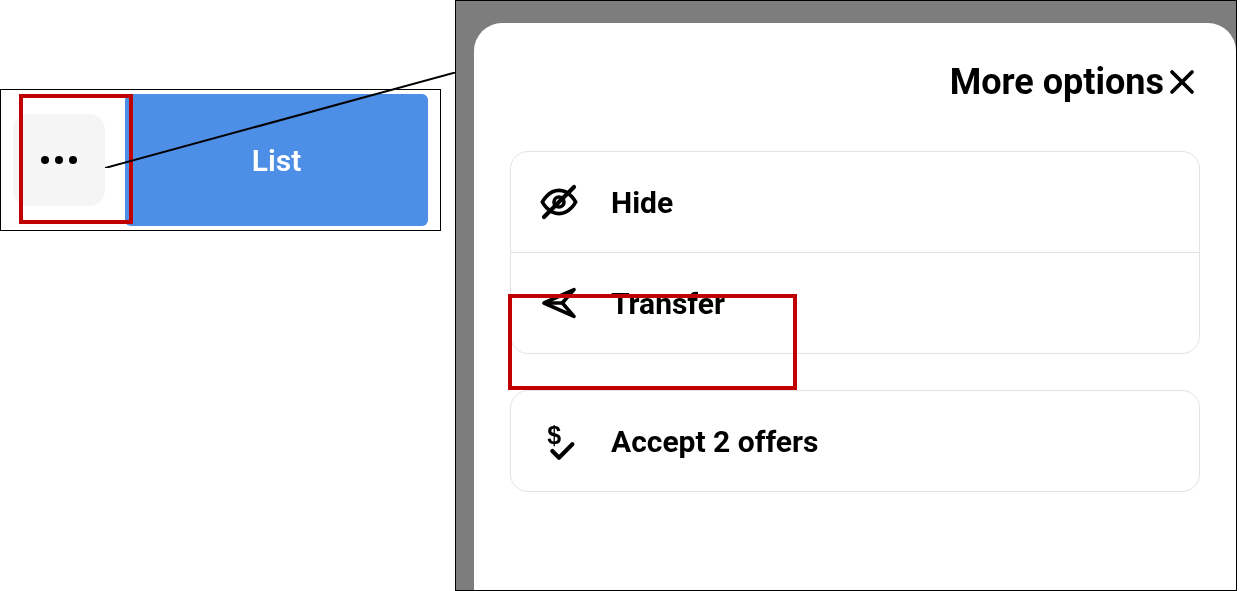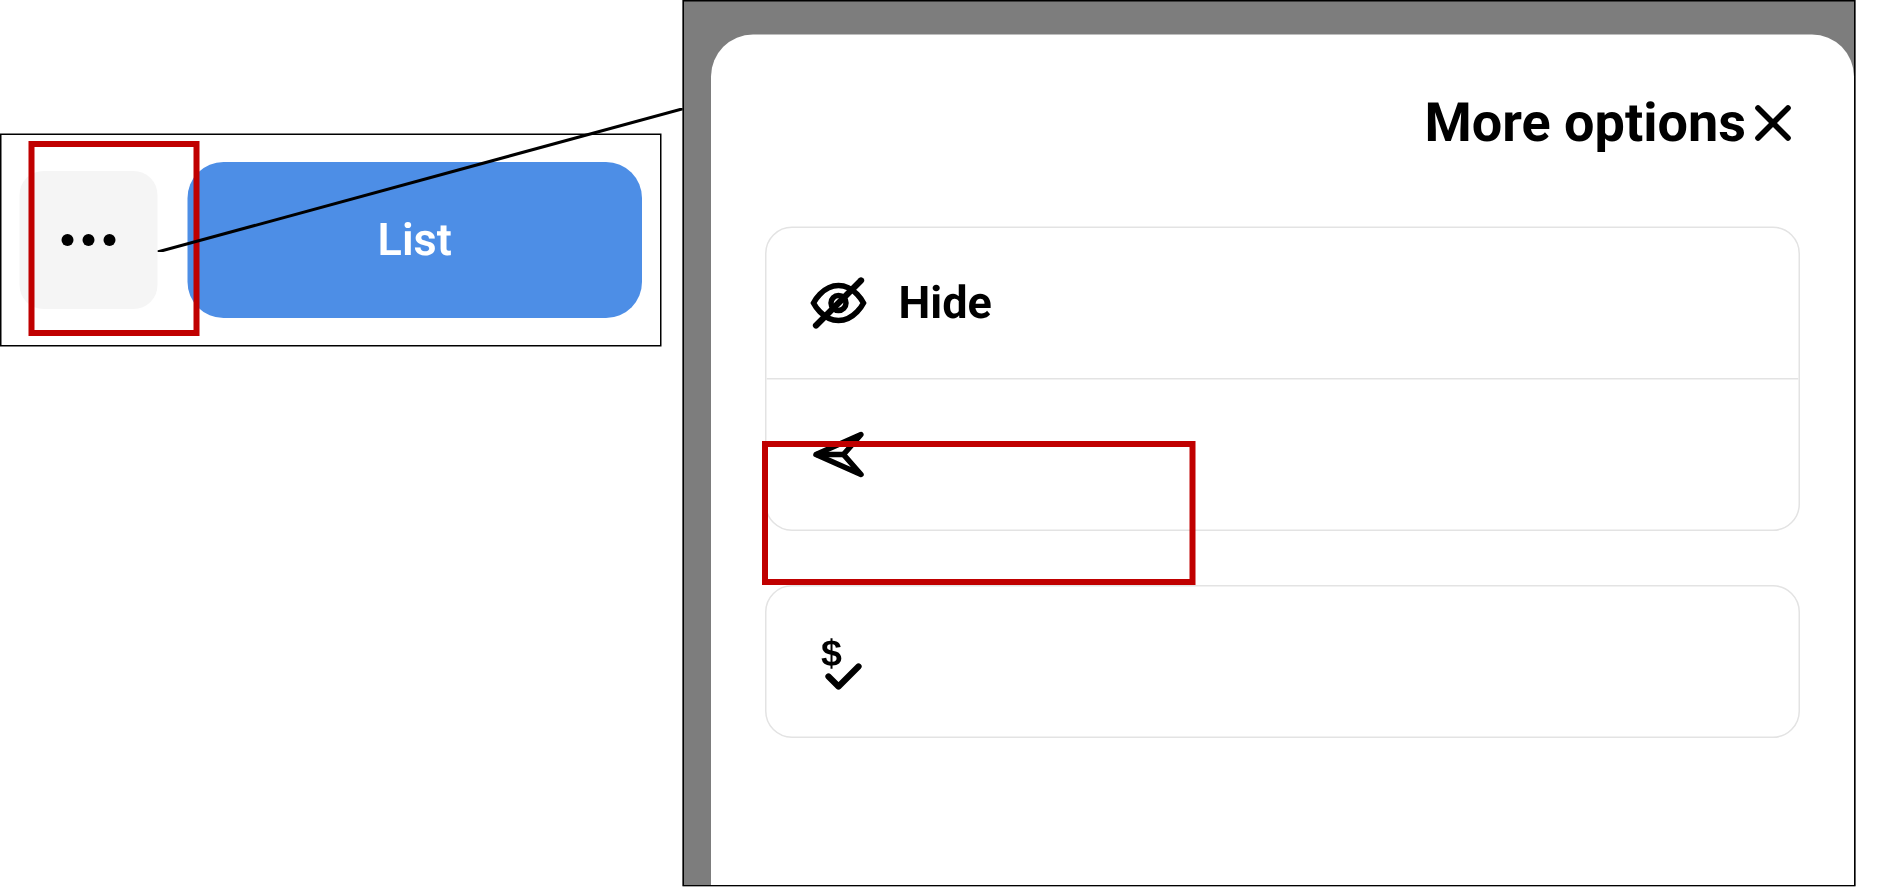--- a/index.html
+++ b/index.html
@@ -53,24 +53,24 @@
     pointer-events: none;
   }
   .highlight-more {
     left: 19px;
     top: 94px;
     width: 114px;
     height: 130px;
   }
   .list-button {
     flex: 1;
-    height: 104px;
+    height: 132px;
     margin-left: 20px;
     background: #4d8ee6;
-    border-radius: 24px;
+    border-radius: 6px;
     display: flex;
     align-items: center;
     justify-content: center;
     color: #fff;
     font-size: 30px;
     font-weight: 600;
   }
 
   
   .callout-line {
@@ -125,21 +125,21 @@
   .option-group {
     border: 1px solid #e3e3e3;
     border-radius: 18px;
     overflow: hidden;
     margin-bottom: 36px;
   }
   .option-item {
     display: flex;
     align-items: center;
     padding: 30px 28px;
-    gap: 20px;
+    gap: 32px;
     position: relative;
   }
   .option-item + .option-item {
     border-top: 1px solid #e3e3e3;
   }
   .option-icon {
     width: 40px;
     height: 40px;
     display: flex;
     align-items: center;
@@ -205,29 +205,31 @@
         </div>
         <span class="option-label">Hide</span>
       </div>
       <div class="option-item">
         <div class="option-icon">
           <svg viewBox="0 0 24 24" fill="none">
             <path d="M3 12 L21 4 L14 12 L21 20 Z" stroke="#000" stroke-width="2.2" stroke-linejoin="round" fill="none"></path>
             <line x1="3" y1="12" x2="14" y2="12" stroke="#000" stroke-width="2.2"></line>
           </svg>
         </div>
+        <span class="option-label">Transfer</span>
       </div>
     </div>
 
     <div class="option-group">
       <div class="option-item">
         <div class="option-icon">
           <svg viewBox="0 0 24 24" fill="none">
             <text x="5" y="14" font-size="15" font-weight="bold" fill="#000" font-family="Arial">$</text>
             <path d="M8 18 L12 22 L20 14" stroke="#000" stroke-width="2.5" fill="none" stroke-linecap="round" stroke-linejoin="round"></path>
           </svg>
         </div>
+        <span class="option-label">Accept 2 offers</span>
       </div>
     </div>
   </div>
 </div>
 
 <div class="highlight-box highlight-transfer"></div>
 
 </body></html>

